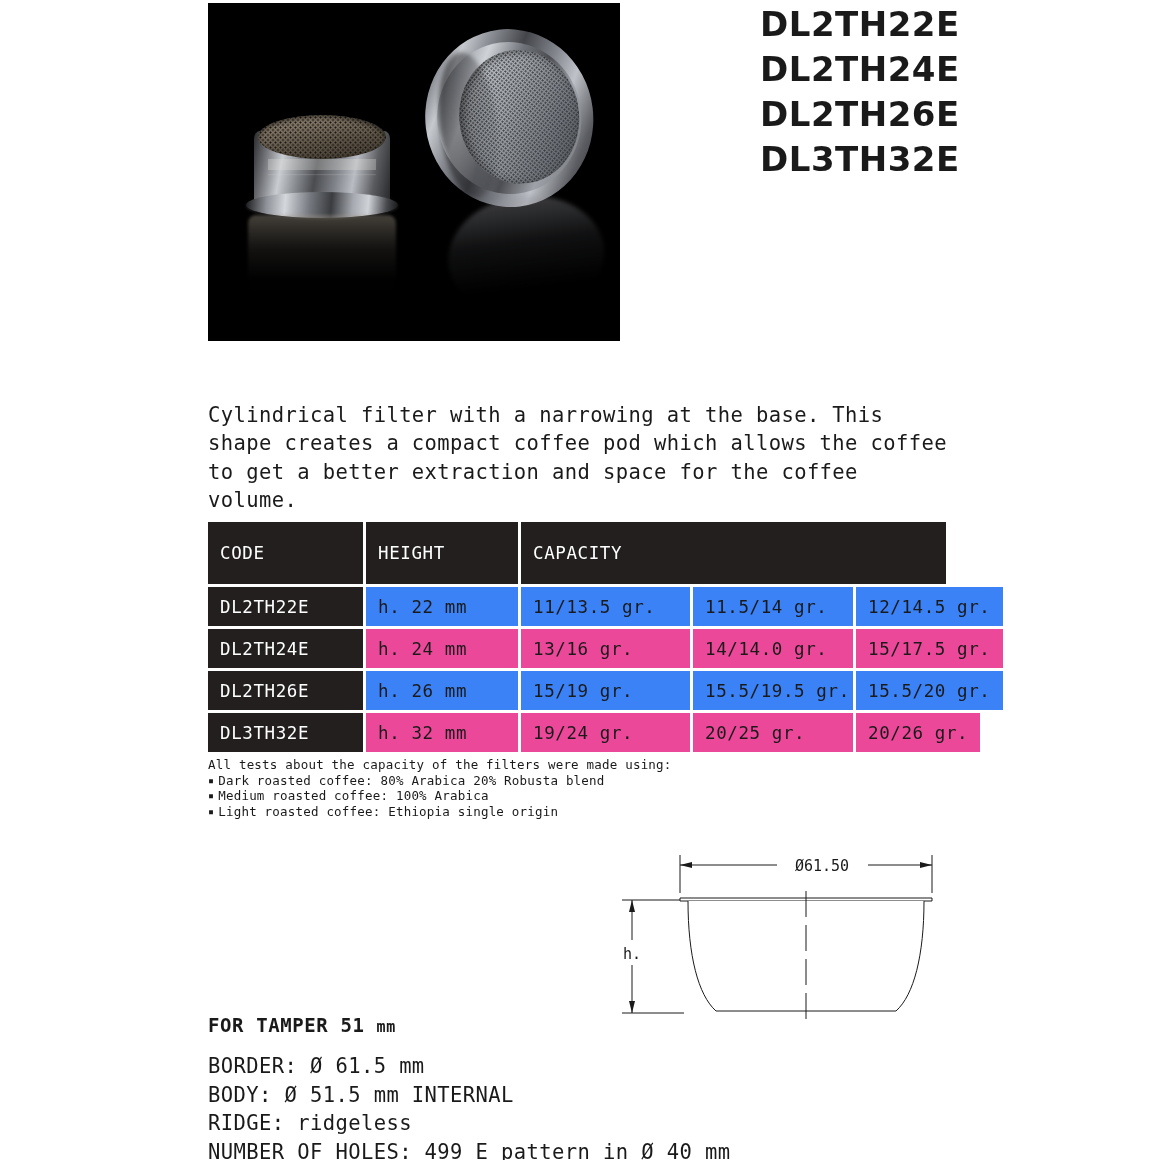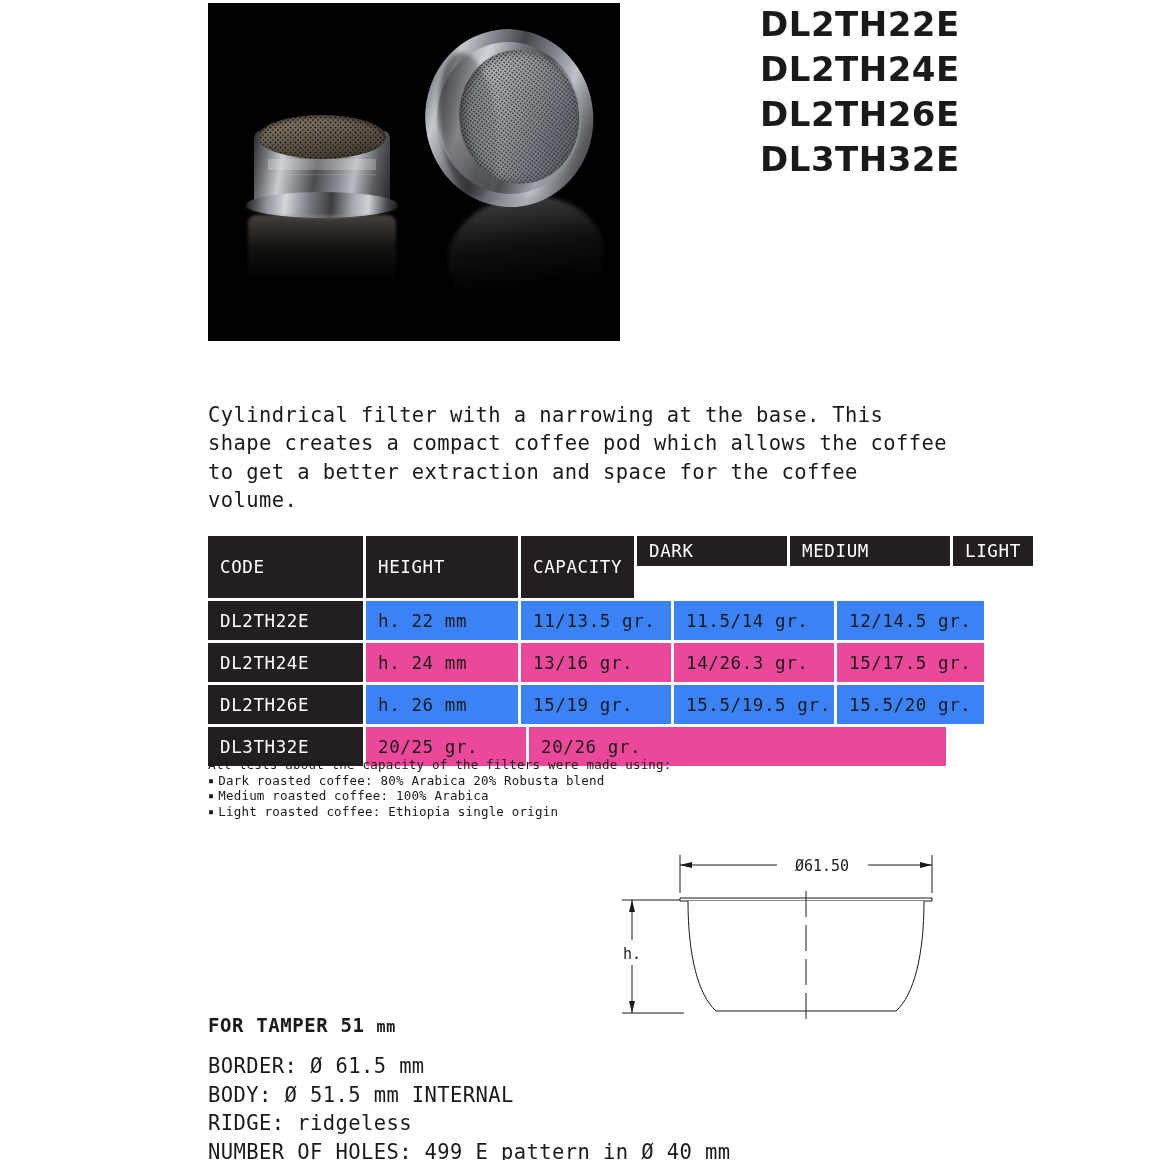--- a/index.html
+++ b/index.html
@@ -188,21 +188,21 @@
     font-size: 20.5px;
     line-height: 28.5px;
     letter-spacing: 0.4px;
     color: #1a1a1a;
   }
 
   
   #spec-table {
     position: absolute;
     left: 208px;
-    top: 536px;
+    top: 522px;
     width: 738px;
   }
   .tbl-row {
     display: flex;
     gap: 3px;
     margin-bottom: 3px;
   }
   .col-code   { width: 155px; flex: none; }
   .col-height { width: 152px; flex: none; }
   .col-cap    { flex: 1 1 auto; }
@@ -219,25 +219,25 @@
   .cell-dark {
     background: #231f1f;
     color: #ffffff;
   }
   .cell-gray-a { background: #3b82f6; color: #1a1a1a; }
   .cell-gray-b { background: #ec4899; color: #1a1a1a; }
 
   
   .hdr-row { height: 62px; }
   .hdr-row .cell-dark { height: 62px; }
-  .cap-stack { display: flex; flex-direction: row; gap: 3px; width: 100%; }
+  .cap-stack { display: flex; flex-direction: column; gap: 3px; width: 100%; }
   .cap-title { height: 29px; }
   .cap-subs  { display: flex; gap: 3px; height: 30px; }
   .cap-subs .cell { height: 30px; }
-  .sub-dark   { width: 150px; flex: none; }
+  .sub-dark   { width: 169px; flex: none; }
   .sub-medium { width: 160px; flex: none; }
   .sub-light  { flex: 1 1 auto; }
 
   
   .body-row { height: 39px; }
   .body-row .cell { height: 39px; }
   .cap-cells { display: flex; gap: 3px; width: 100%; }
 
   
   #footnotes {
@@ -348,42 +348,44 @@
     </div>
       </div>
   </div>
 
   <div class="tbl-row body-row">
     <div class="cell cell-dark col-code">DL2TH24E</div>
     <div class="cell cell-gray-b col-height">h. 24 mm</div>
     <div class="col-cap">
         <div class="cap-cells">
       <div class="cell cell-gray-b sub-dark">13/16 gr.</div>
-      <div class="cell cell-gray-b sub-medium">14/26.3 gr.</div>
+      <div class="cell cell-gray-b sub-medium">14/14.0 gr.</div>
       <div class="cell cell-gray-b sub-light">15/17.5 gr.</div>
     </div>
       </div>
   </div>
 
   <div class="tbl-row body-row">
     <div class="cell cell-dark col-code">DL2TH26E</div>
     <div class="cell cell-gray-a col-height">h. 26 mm</div>
     <div class="col-cap">
         <div class="cap-cells">
       <div class="cell cell-gray-a sub-dark">15/19 gr.</div>
       <div class="cell cell-gray-a sub-medium">15.5/19.5 gr.</div>
       <div class="cell cell-gray-a sub-light">15.5/20 gr.</div>
     </div>
       </div>
   </div>
 
   <div class="tbl-row body-row">
     <div class="cell cell-dark col-code">DL3TH32E</div>
+    <div class="cell cell-gray-b col-height">h. 32 mm</div>
     <div class="col-cap">
         <div class="cap-cells">
+      <div class="cell cell-gray-b sub-dark">19/24 gr.</div>
       <div class="cell cell-gray-b sub-medium">20/25 gr.</div>
       <div class="cell cell-gray-b sub-light">20/26 gr.</div>
     </div>
       </div>
   </div>
 
 </div>
 
 <div id="footnotes">
   <div>All tests about the capacity of the filters were made using:</div>

